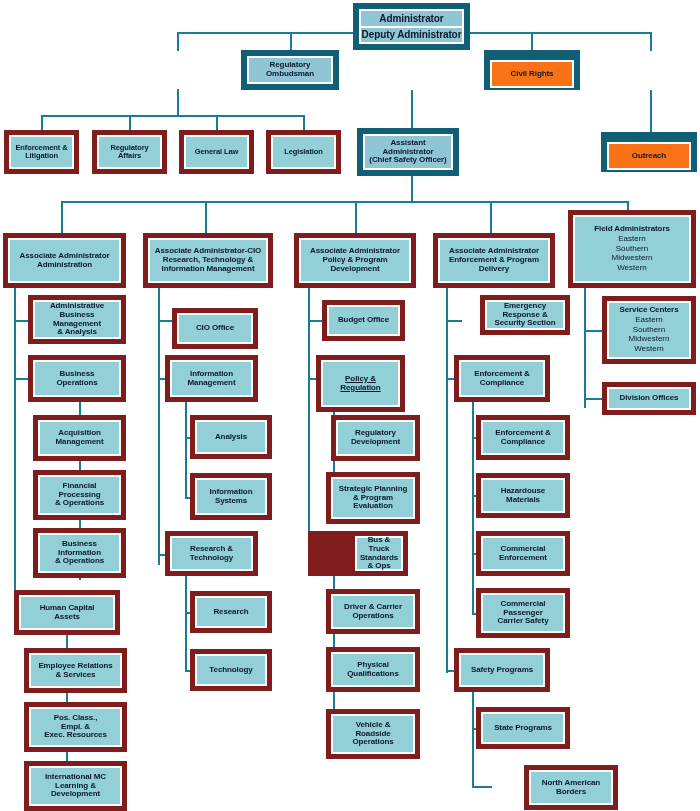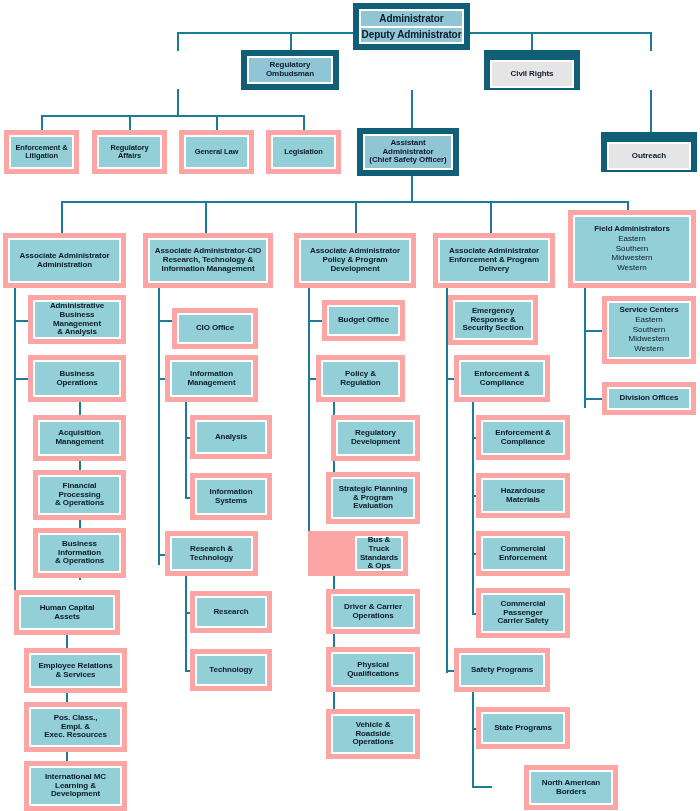--- a/index.html
+++ b/index.html
@@ -45,36 +45,36 @@
     display:block;
     width:100%;
     line-height:1.12;
     font-weight:bold;
     letter-spacing:-0.1px;
   }
 
   
   .navy{background:#115e77;padding:6px;}
   .navy .inner{background:#8fc5d4;border-color:#ffffff;}
-  .navy.lightblue .inner{background:#e5e5e5;margin-top:8px;}
+  .navy.lightblue .inner{background:#f97316;margin-top:8px;}
 
   
   .navy .split{
     box-sizing:border-box;width:100%;height:100%;
     display:flex;flex-direction:column;
     border:2px solid #ffffff;
   }
   .navy .split .cell{
     flex:1;display:flex;align-items:center;justify-content:center;
     background:#8fc5d4;text-align:center;
   }
   .navy .split .cell + .cell{border-top:2px solid #ffffff;}
 
   
-  .sea{background:#fca5a5;padding:5px;}
+  .sea{background:#7f1d1d;padding:5px;}
   .sea .inner{background:#92cfd6;border-color:#ffffff;}
 
   
   .t10{font-size:10px;}
   .t8{font-size:8px;}
   .t75{font-size:7.5px;}
   .sub{font-weight:normal;display:block;line-height:1.22;}
 </style>
 </head>
 <body>
@@ -380,21 +380,21 @@
     <div class="inner">
         <span class="lbl t8">Technology</span>
       </div>
   </div>
 
   <div class="box sea" style="left:322px;top:300px;width:83px;height:41px;">
     <div class="inner">
         <span class="lbl t8">Budget Office</span>
       </div>
   </div>
-  <div class="box sea" style="left:316px;top:355px;width:89px;height:47px;">
+  <div class="box sea" style="left:316px;top:355px;width:89px;height:57px;text-decoration:underline;">
     <div class="inner">
       <span class="lbl t8">Policy &amp;</span>
       <span class="lbl t8">Regulation</span>
     </div>
   </div>
   <div class="box sea" style="left:331px;top:415px;width:89px;height:46px;">
     <div class="inner">
       <span class="lbl t8">Regulatory</span>
       <span class="lbl t8">Development</span>
     </div>
@@ -425,21 +425,21 @@
     </div>
   </div>
   <div class="box sea" style="left:326px;top:709px;width:94px;height:50px;">
     <div class="inner">
       <span class="lbl t8">Vehicle &amp;</span>
       <span class="lbl t8">Roadside</span>
       <span class="lbl t8">Operations</span>
     </div>
   </div>
 
-  <div class="box sea" style="left:448px;top:295px;width:90px;height:50px;">
+  <div class="box sea" style="left:480px;top:295px;width:90px;height:40px;">
     <div class="inner">
       <span class="lbl t8">Emergency</span>
       <span class="lbl t8">Response &amp;</span>
       <span class="lbl t8">Security Section</span>
     </div>
   </div>
   <div class="box sea" style="left:454px;top:355px;width:96px;height:47px;">
     <div class="inner">
       <span class="lbl t8">Enforcement &amp;</span>
       <span class="lbl t8">Compliance</span>

